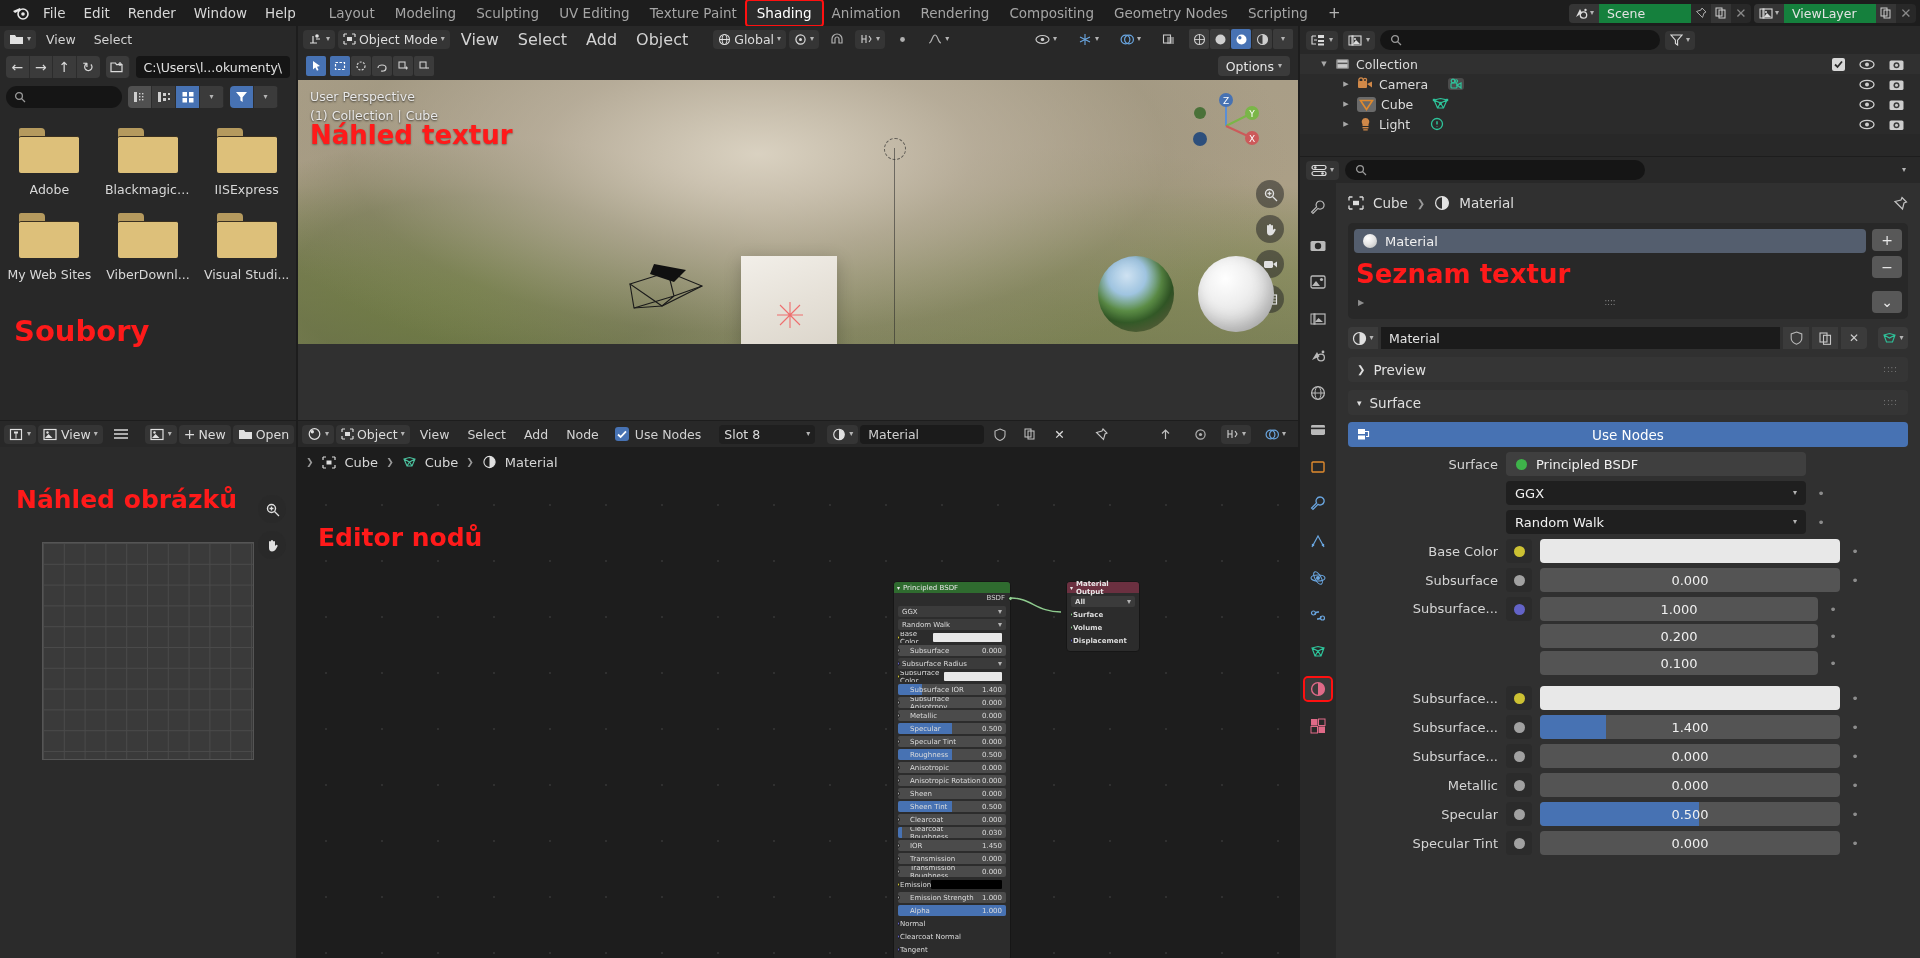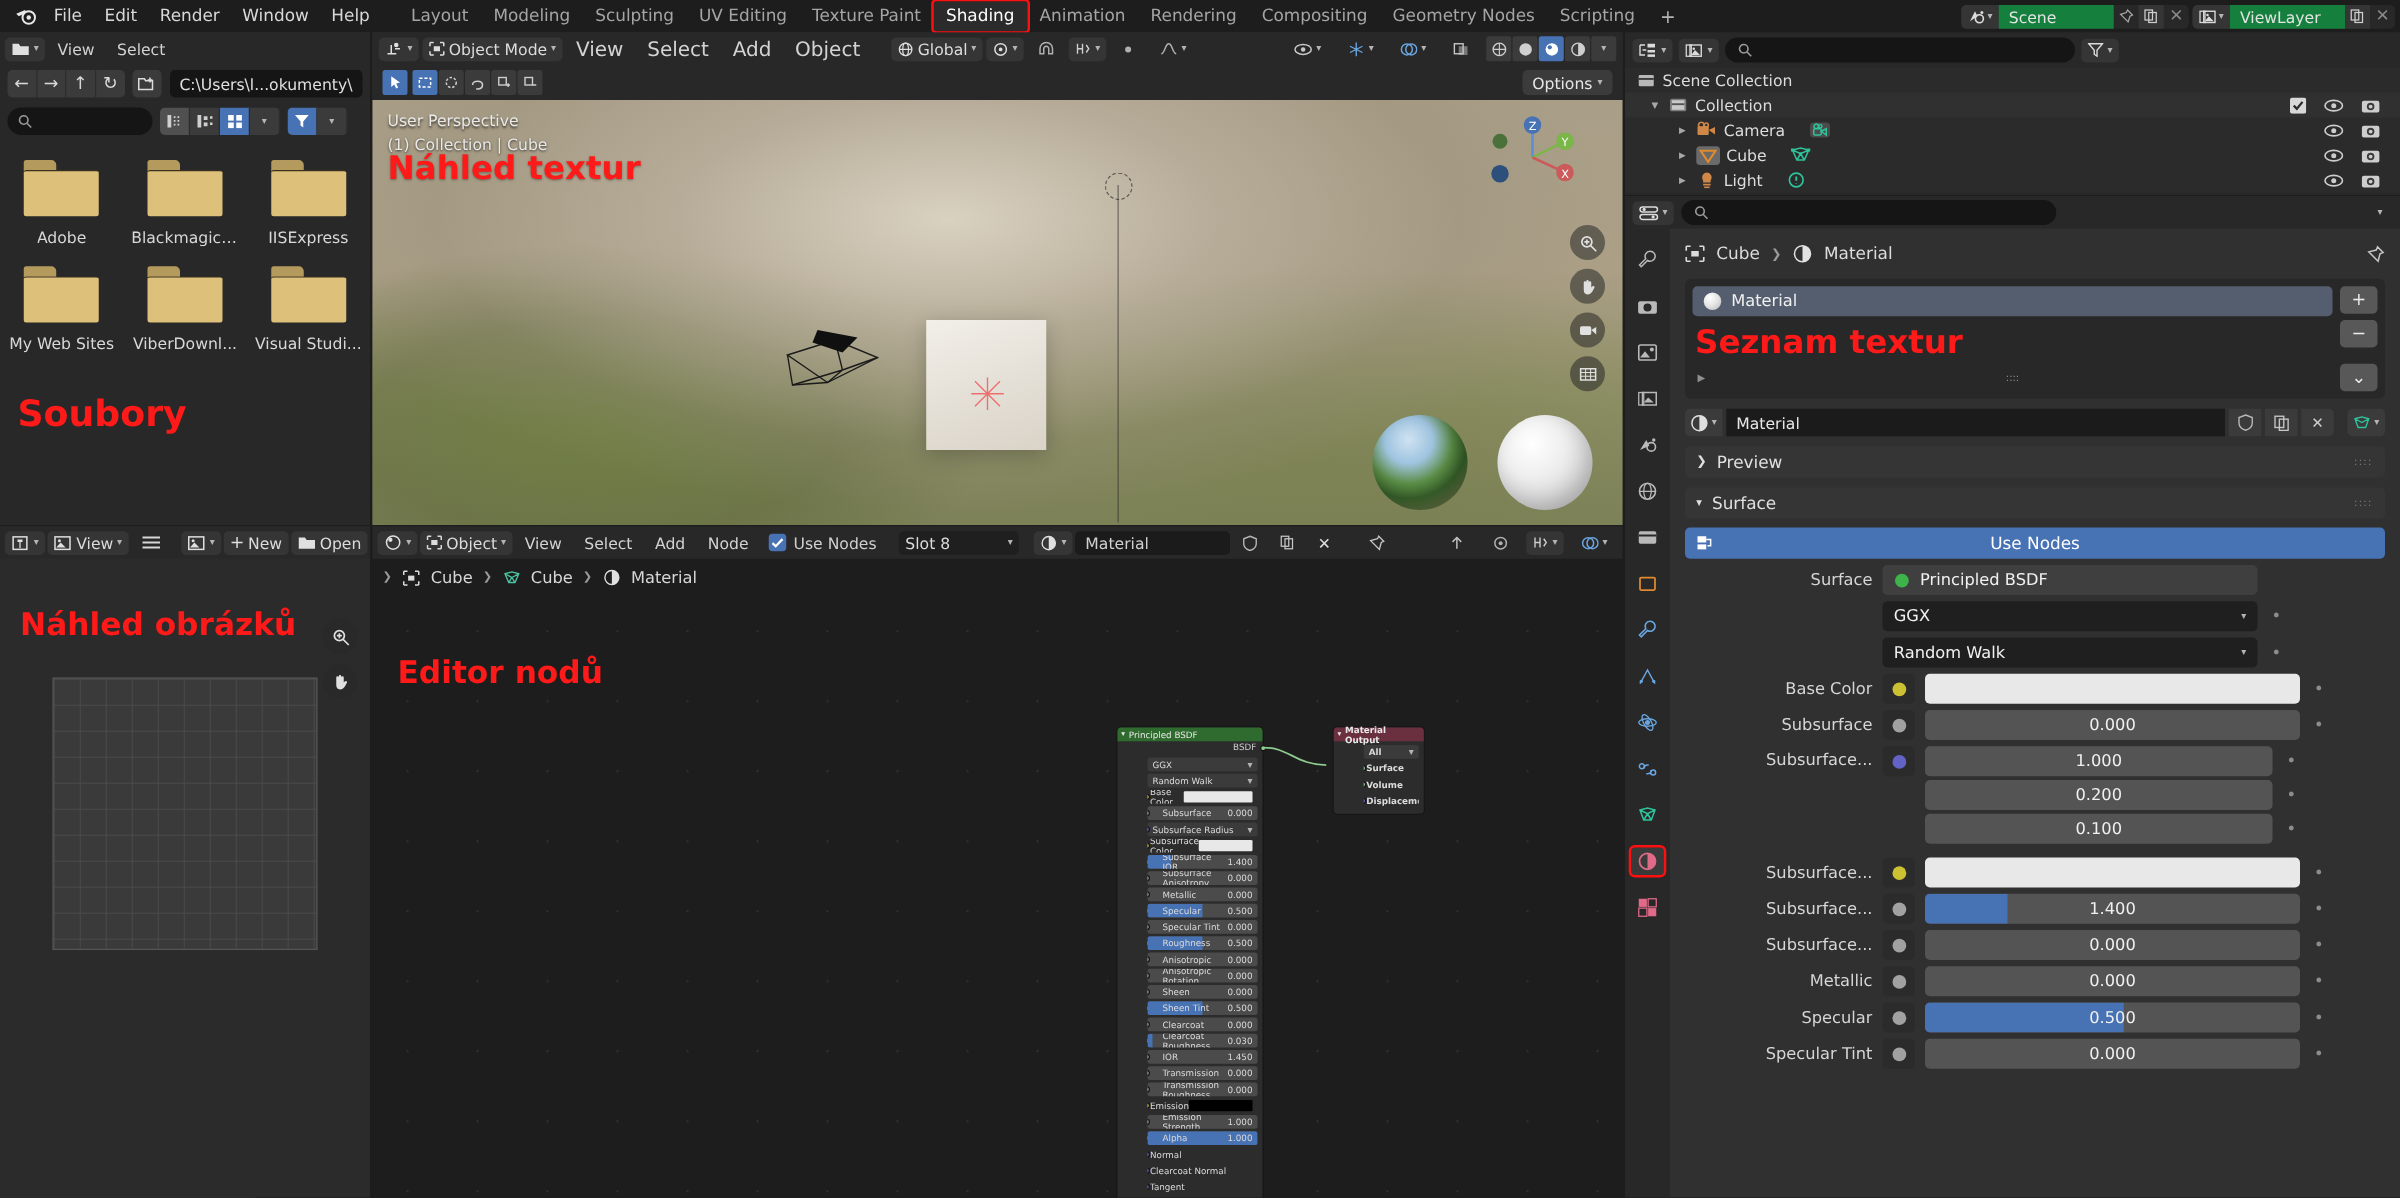--- a/index.html
+++ b/index.html
@@ -71,21 +71,21 @@
   #viewport3d{ left:298px; top:26px; width:1000px; height:394px; }
   .vp-header{ height:26px; background:#282828; display:flex; align-items:center; gap:3px; padding:0 5px; }
   .vp-sub{ position:absolute; left:0; top:26px; width:1000px; height:28px; background:#282828;
     display:flex; align-items:center; gap:4px; padding:0 8px; }
   .tool-grp{ display:flex; gap:1px; }
   .tool-btn{ width:20px; height:20px; display:flex; align-items:center; justify-content:center;
     background:#3b3b3b; color:#cfcfcf; font-size:11px; border-radius:2px; }
   .tool-btn.on{ background:#4772b3; color:#fff; }
   .options-btn{ margin-left:auto; display:flex; align-items:center; gap:4px; height:20px;
     padding:0 8px; background:#3b3b3b; border-radius:4px; font-size:12.5px; }
-  .vp-canvas{ position:absolute; left:0; top:54px; width:1000px; height:340px; overflow:hidden;
+  .vp-canvas{ position:absolute; left:0; top:54px; width:1000px; height:264px; overflow:hidden;
     background:
       radial-gradient(ellipse 680px 300px at 46% 28%, rgba(220,212,196,.95) 0%, rgba(186,176,158,.75) 32%, rgba(150,143,122,.3) 60%, rgba(0,0,0,0) 78%),
       radial-gradient(ellipse 420px 200px at 18% 78%, rgba(108,124,62,.85) 0%, rgba(92,104,56,.5) 45%, rgba(0,0,0,0) 75%),
       radial-gradient(ellipse 500px 230px at 76% 86%, rgba(120,128,78,.6) 0%, rgba(0,0,0,0) 70%),
       linear-gradient(180deg, #a99e87 0%, #ab9f86 40%, #8e8f65 72%, #7d8159 100%);
   }
   .vp-info{ position:absolute; left:12px; top:8px; font-size:12.5px; color:#e9e9e9;
     text-shadow:0 1px 2px rgba(0,0,0,.7); line-height:1.5; }
   .vp-overlay-text{ position:absolute; color:#ff1a1a; font-weight:bold; font-size:26px;
     text-shadow:0 1px 2px rgba(0,0,0,.35); }
@@ -125,21 +125,21 @@
   .ne-breadcrumb{ position:absolute; left:0; top:26px; width:1000px; height:30px;
     display:flex; align-items:center; gap:8px; padding:0 8px; font-size:13px; color:#d7d7d7; }
   .ne-canvas{ position:absolute; left:0; top:56px; width:1000px; height:481px; background:#1d1d1d;
     background-image:radial-gradient(circle, #303030 1px, transparent 1px);
     background-size:56px 56px; }
   .ne-text{ position:absolute; left:20px; top:46px; color:#ff1a1a; font-weight:bold; font-size:25px; }
   .node{ position:absolute; background:#2c2c2c; border:1px solid #161616; border-radius:4px;
     font-size:7px; color:#d0d0d0; }
   .node-hdr{ height:11px; display:flex; align-items:center; gap:3px; padding:0 3px;
     border-radius:3px 3px 0 0; font-size:7px; color:#e8e8e8; }
-  .node-body{ padding:3px 4px 5px 4px; display:flex; flex-direction:column; gap:2px;margin-left:20px; }
+  .node-body{ padding:3px 4px 5px 4px; display:flex; flex-direction:column; gap:2px; }
   .nrow{ height:11px; background:#4b4b4b; border-radius:2px; display:flex; align-items:center;
     padding:0 4px; font-size:7px; color:#dcdcdc; position:relative; overflow:hidden; }
   .nrow .lbl{ position:relative; z-index:2; }
   .nrow .val{ margin-left:auto; position:relative; z-index:2; }
   .nrow .fill{ position:absolute; left:0; top:0; height:100%; background:#4772b3; z-index:1; }
   .nrow.dropdown{ background:#3b3b3b; }
   .nrow.plain{ background:transparent; padding-left:2px; }
   .nrow.swatch-white .sw{ margin-left:auto; width:78px; height:9px; background:#e8e8e8; border-radius:1px; }
   .nrow.swatch-black .sw{ margin-left:auto; width:78px; height:9px; background:#000; border-radius:1px; }
   .sock{ position:absolute; width:5px; height:5px; border-radius:50%; border:1px solid #141414; }
@@ -1027,27 +1027,20 @@
         <span title=""></span>
       </div>
       <div class="hbtn">
         <svg width="13" height="12" viewBox="0 0 13 12">
             <path d="M1 1h11L7.6 6.2V11L5.4 9.4V6.2z" fill="none" stroke="#dcdcdc" stroke-width="1.1"></path>
           </svg>
         <span class="chev">▾</span>
       </div>
     </div>
     <div class="ol-rows">
-      <div class="ol-row" style="padding-left:10px;">
-        <svg width="15" height="13" viewBox="0 0 15 13">
-            <rect x="1" y="2" width="12" height="9" rx="1" fill="#b8b8b8"></rect>
-            <rect x="1" y="4.4" width="12" height="1.5" fill="#3a3a3a"></rect>
-          </svg>
-        <span>Scene Collection</span>
-      </div>
       <div class="ol-row alt" style="padding-left:18px;">
         <span class="ol-tri">▼</span>
         <svg width="16" height="14" viewBox="0 0 16 14">
             <rect x="1" y="2" width="13" height="10" rx="1.5" fill="#7d7d7d"></rect>
             <rect x="2.5" y="3.2" width="10" height="7.6" fill="#c9c9c9"></rect>
             <rect x="2.5" y="5.6" width="10" height="1.5" fill="#555"></rect>
           </svg>
         <span>Collection</span>
         <span class="ol-icons">
           <span>

